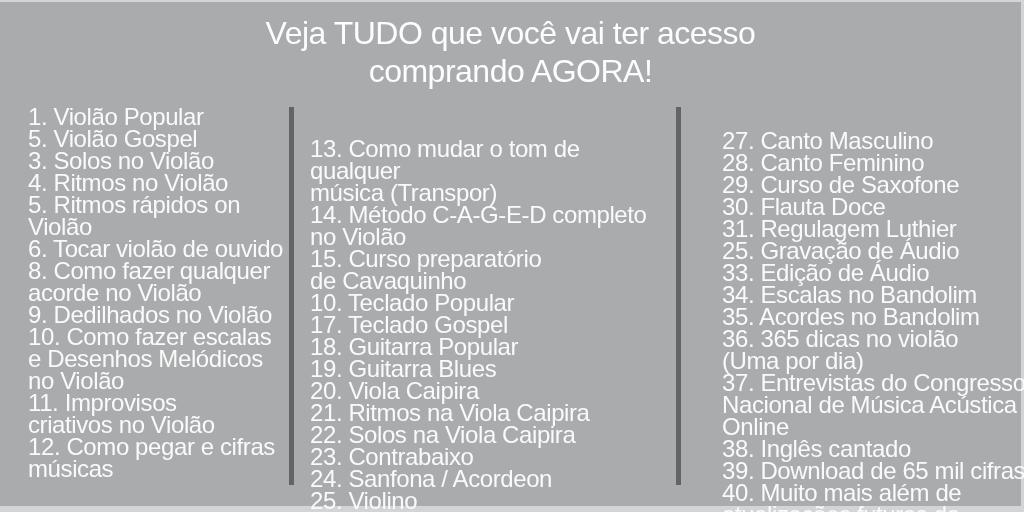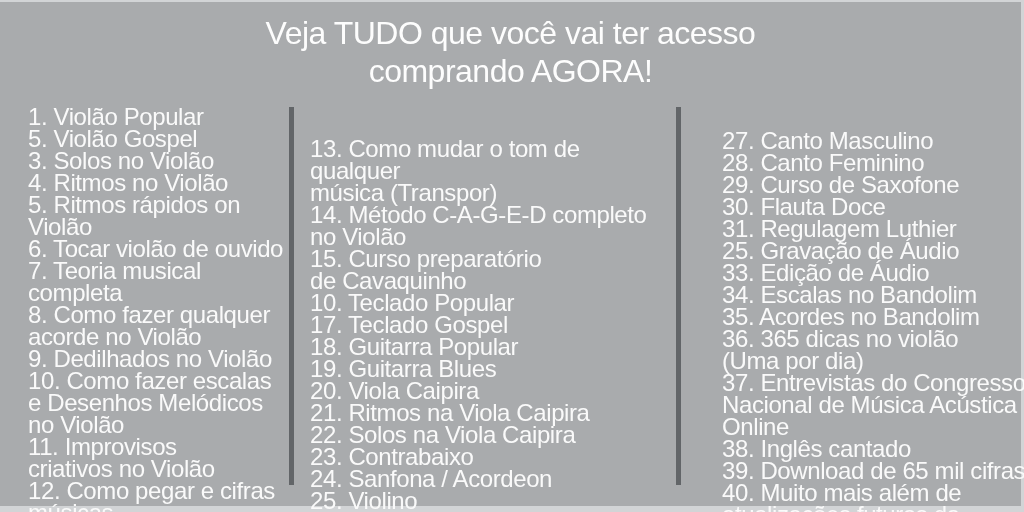--- a/index.html
+++ b/index.html
@@ -66,21 +66,20 @@
   <h1 class="title">Veja TUDO que você vai ter acesso
 comprando AGORA!</h1>
 
   <div class="col col-1">
     <div class="item">1. Violão Popular</div>
     <div class="item">5. Violão Gospel</div>
     <div class="item">3. Solos no Violão</div>
     <div class="item">4. Ritmos no Violão</div>
     <div class="item">5. Ritmos rápidos on Violão</div>
     <div class="item">6. Tocar violão de ouvido</div>
-    <div class="item">7. Teoria musical completa</div>
     <div class="item">8. Como fazer qualquer
 acorde no Violão</div>
     <div class="item">9. Dedilhados no Violão</div>
     <div class="item">10. Como fazer escalas
 e Desenhos Melódicos
 no Violão</div>
     <div class="item">11. Improvisos
 criativos no Violão</div>
     <div class="item">12. Como pegar e cifras
 músicas</div>

